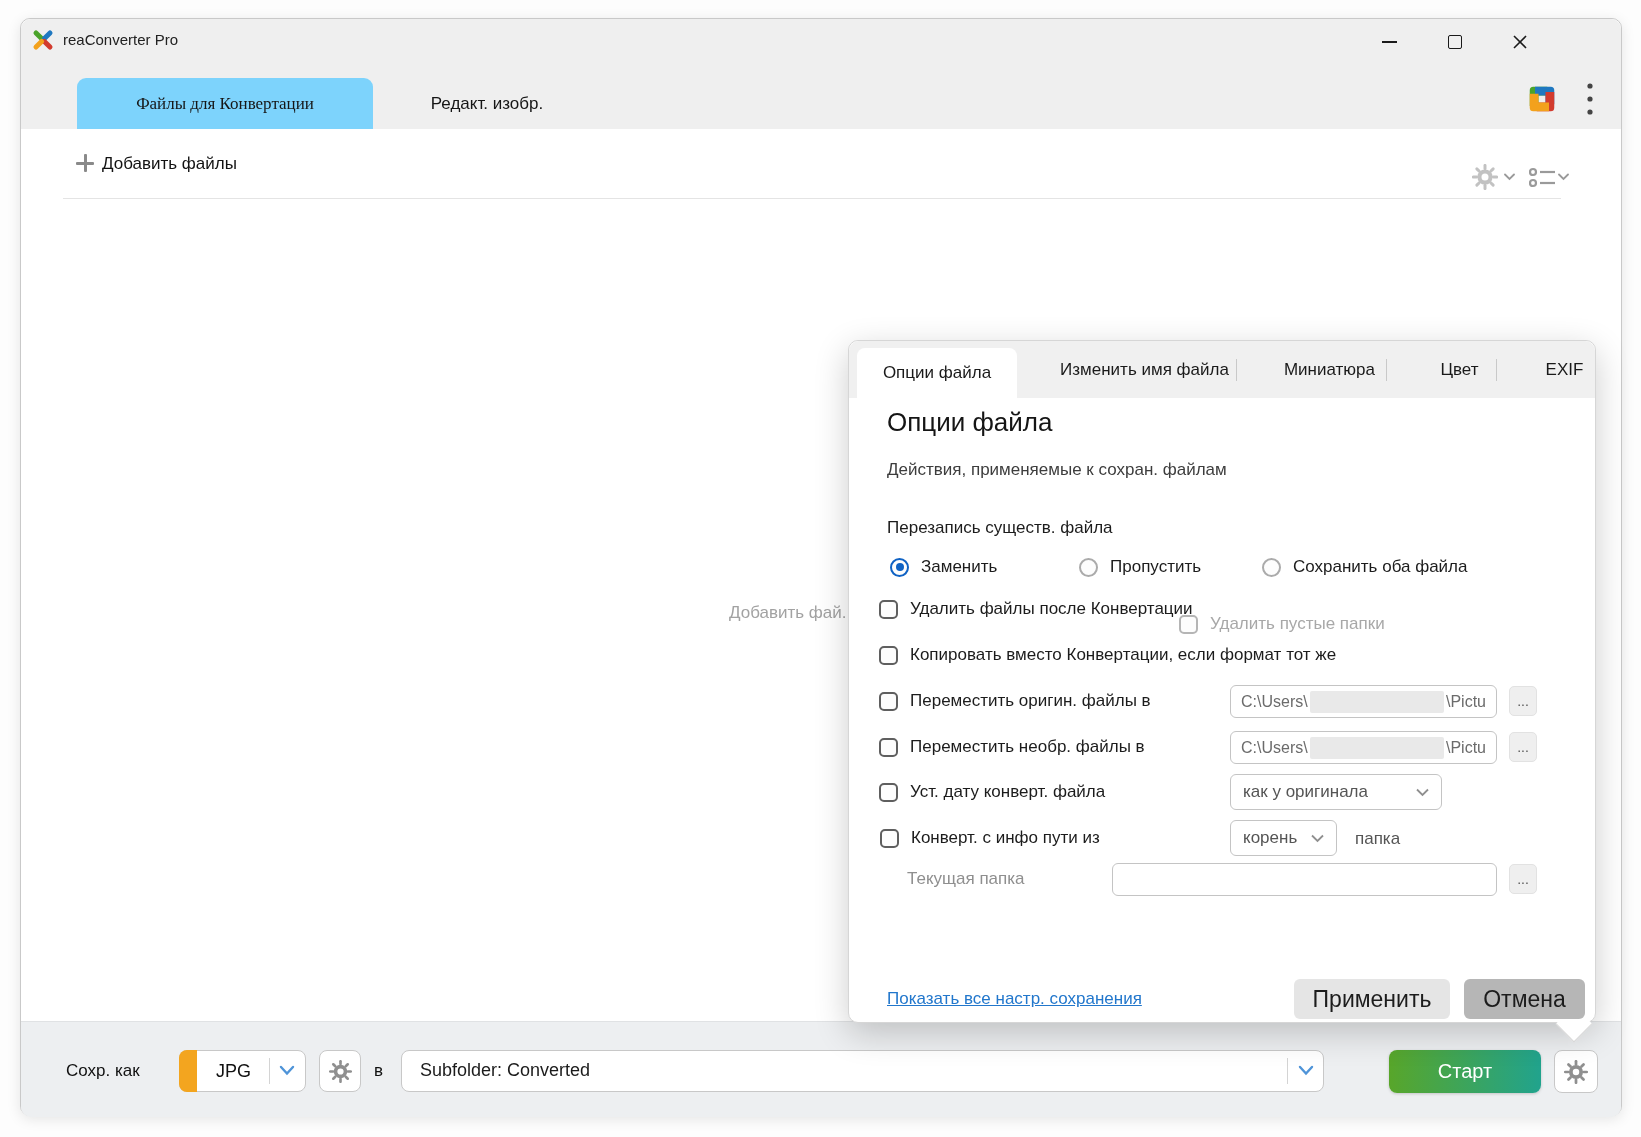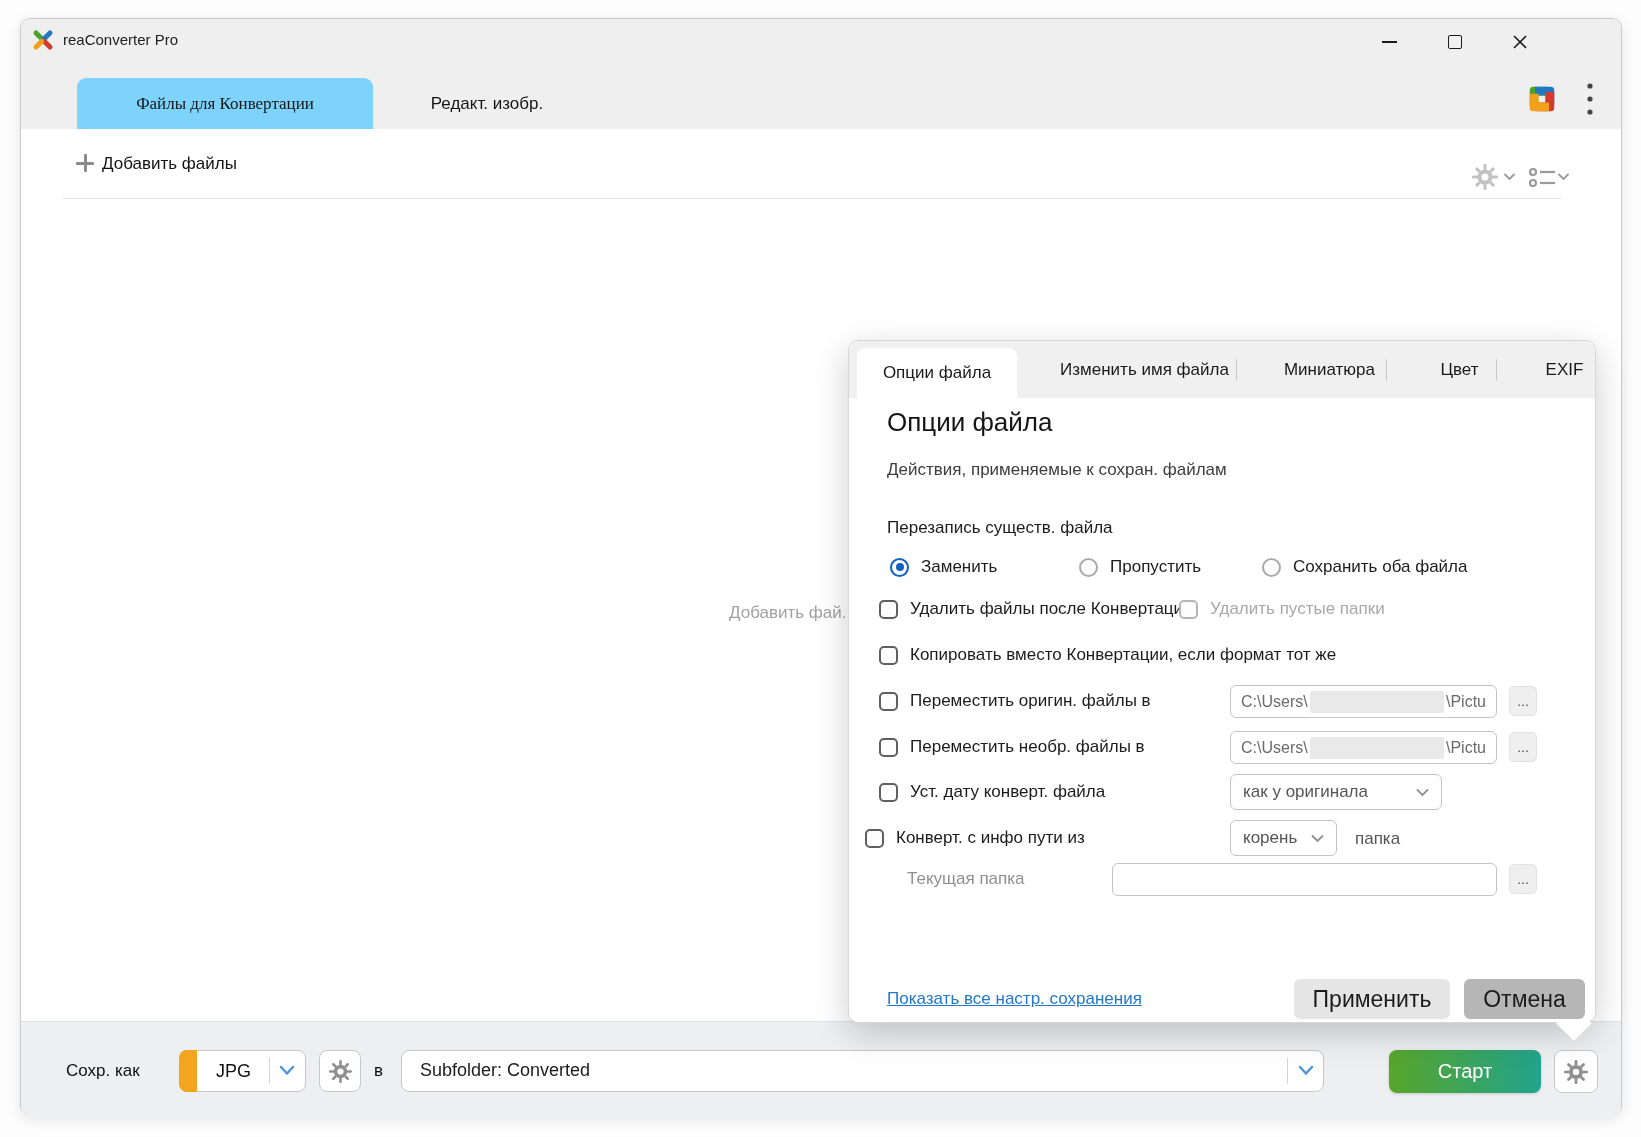--- a/index.html
+++ b/index.html
@@ -41,21 +41,21 @@
   .tabsep{width:1px;height:22px;background:#c9c9c9;align-self:center;}
   .dlg-body{position:absolute;inset:0;z-index:1;}
   .dlg-h1{position:absolute;left:38px;top:66px;font-size:26px;color:#151515;}
   .dlg-sub{position:absolute;left:38px;top:119px;font-size:17px;color:#3d3d3d;}
   .sect{position:absolute;left:38px;top:177px;font-size:17px;color:#1c1c1c;}
   .opt{position:absolute;display:flex;align-items:center;gap:12px;font-size:17px;color:#1c1c1c;cursor:pointer;}
   .radio{width:19px;height:19px;border-radius:50%;border:2px solid #ababab;background:#fdfdfd;position:relative;flex:none;}
   .radio.checked{border-color:var(--radio-blue);}
   .radio.checked::after{content:"";position:absolute;left:3.5px;top:3.5px;width:8px;height:8px;border-radius:50%;background:var(--radio-blue);}
   .cb{width:19px;height:19px;border-radius:5px;border:2px solid #5f5f5f;background:#fdfdfd;flex:none;}
-  .opt.disabled{color:#a8a8a8;}
+  .opt.disabled{color:#a8a8a8;margin-top:15px;}
   .opt.disabled .cb{border-color:#b5b5b5;}
   .pathfield{position:absolute;left:381px;width:267px;height:33px;border:1px solid #c4c4c4;border-radius:6px;background:#fff;display:flex;align-items:center;padding:12px 10px;font-size:16px;color:#6b6b6b;cursor:text;}
   .redact{flex:1;height:22px;background:#e9e9e9;border-radius:2px;margin:0 2px;}
   .browse{position:absolute;left:660px;width:28px;height:30px;background:#efefef;border:1px solid #e2e2e2;border-radius:5px;font-size:14px;color:#555;display:flex;align-items:center;justify-content:center;cursor:pointer;}
   .dselect{position:absolute;left:381px;height:36px;border:1px solid #c4c4c4;border-radius:6px;background:#fff;display:flex;align-items:center;justify-content:space-between;padding:0 12px;font-size:17px;color:#555;cursor:pointer;}
   .suffix-lbl{position:absolute;font-size:17px;color:#555;}
   .mutelbl{position:absolute;left:58px;font-size:17px;color:#8f8f8f;}
   .link{position:absolute;left:38px;top:648px;font-size:17px;color:var(--link-blue);text-decoration:underline;cursor:pointer;}
   .dlgbtn{position:absolute;top:638px;height:40px;border:none;border-radius:6px;font-size:23px;font-family:"Liberation Sans",sans-serif;color:#1c1c1c;cursor:pointer;}
   svg{display:block;}
@@ -252,21 +252,21 @@
         <span class="cb"></span>
         <span>Уст. дату конверт. файла</span>
       </label>
       <div class="dselect" style="top:433px;width:212px">
         <span>как у оригинала</span>
         <svg width="13" height="9" viewBox="0 0 13 9">
             <polyline points="1,1.5 6.5,7 12,1.5" fill="none" stroke="#8f8f8f" stroke-width="1.8"></polyline>
           </svg>
       </div>
 
-      <label class="opt" style="left:16px;top:487px">
+      <label class="opt" style="left:31px;top:487px">
         <span class="cb"></span>
         <span>Конверт. с инфо пути из</span>
       </label>
       <div class="dselect" style="top:479px;width:107px">
         <span>корень</span>
         <svg width="13" height="9" viewBox="0 0 13 9">
             <polyline points="1,1.5 6.5,7 12,1.5" fill="none" stroke="#8f8f8f" stroke-width="1.8"></polyline>
           </svg>
       </div>
       <span class="suffix-lbl" style="left:506px;top:488px">папка</span>

